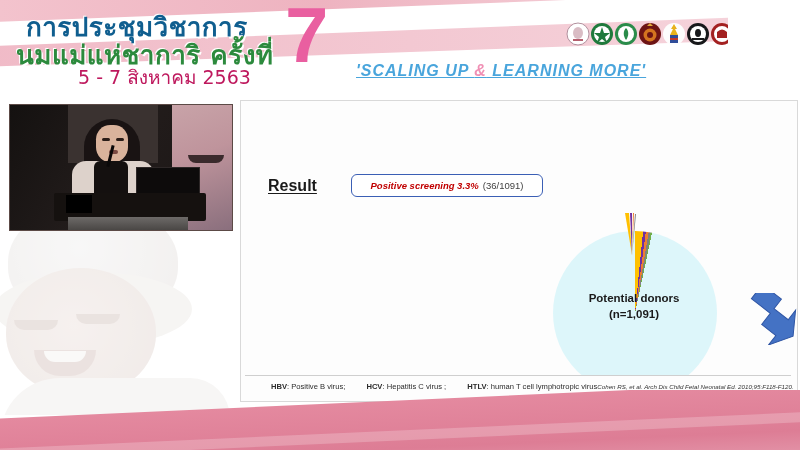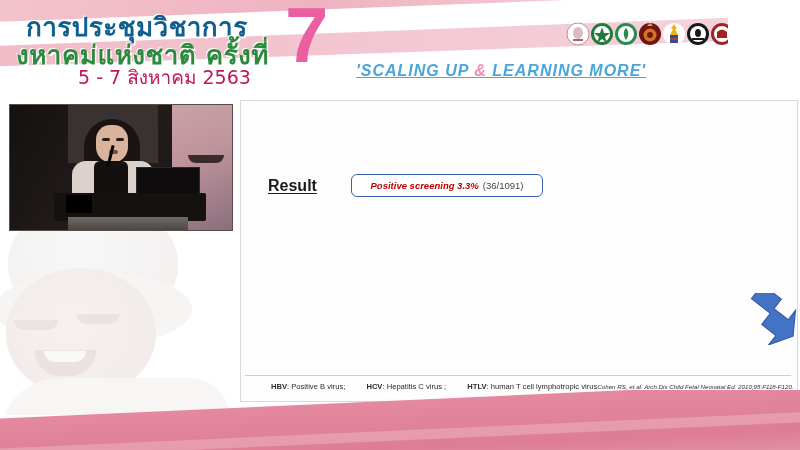--- a/index.html
+++ b/index.html
@@ -129,21 +129,21 @@
 
 <div id="stage">
 
   <div class="banner">
     <div class="band-pink-top"></div>
     <div class="band-white-diag"></div>
     <div class="band-pink-diag"></div>
     <div class="band-white-low"></div>
 
     <div class="thai-line1">การประชุมวิชาการ</div>
-    <div class="thai-line2">งหาคม่แห่งชาติ ครั้งที่</div>
+    <div class="thai-line2">นมแม่แห่ชาการิ ครั้งที่</div>
     <div class="thai-date">5 - 7 สิงหาคม 2563</div>
     <div class="big-seven">7</div>
 
     <div class="tagline">
       <span>'SCALING UP </span><span class="amp">&amp;</span><span> LEARNING MORE'</span>
     </div>
 
     <div class="logo-row">
       <svg class="logo" viewBox="0 0 24 24">
           <circle cx="12" cy="12" r="11" fill="#fff" stroke="#b08f9c" stroke-width="1"></circle>
@@ -231,20 +231,33 @@
 
     <div class="callout">
       <span class="c-red">Positive screening 3.3%</span>
       <span class="c-gray">(36/1091)</span>
     </div>
 
     <svg class="arrow-blue" viewBox="0 0 60 52">
       <path d="M2 4 L26 4 L26 16 L44 16 L44 4 L58 26 L44 48 L44 36 L26 36 L26 22 L2 22 Z" fill="#4472C4" stroke="#2f55a4" stroke-width="1" transform="rotate(38 30 26)"></path>
     </svg>
 
+    <div class="pie-left-wrap">
+      <div class="pie-left"></div>
+      <svg class="pie-left-sliver" viewBox="0 0 22 44">
+        <path d="M11 44 L4 2 L8 2 Z" fill="#ffc000"></path>
+        <path d="M11 44 L9 2 L11 2 Z" fill="#7030a0"></path>
+        <path d="M11 44 L12 2 L13 2 Z" fill="#ed7d31"></path>
+        <path d="M11 44 L14 3 L15 3 Z" fill="#808080"></path>
+      </svg>
+      <div class="pie-left-label">
+        <div>Potential donors</div>
+        <div>(n=1,091)</div>
+      </div>
+    </div>
 
     <div class="footnote">
       <div class="footnote-text"><b>HBV</b><span>: Positive B virus; </span><b>HCV</b><span>: Hepatitis C virus ; </span><b>HTLV</b><span>: human T cell lymphotropic virus</span></div>
       <div class="citation">Cohen RS, et al. Arch Dis Child Fetal Neonatal Ed. 2010;95:F118-F120.</div>
     </div>
   </div>
 
   <div class="ribbon">
     <div class="ribbon-main"></div>
     <div class="ribbon-hi"></div>

